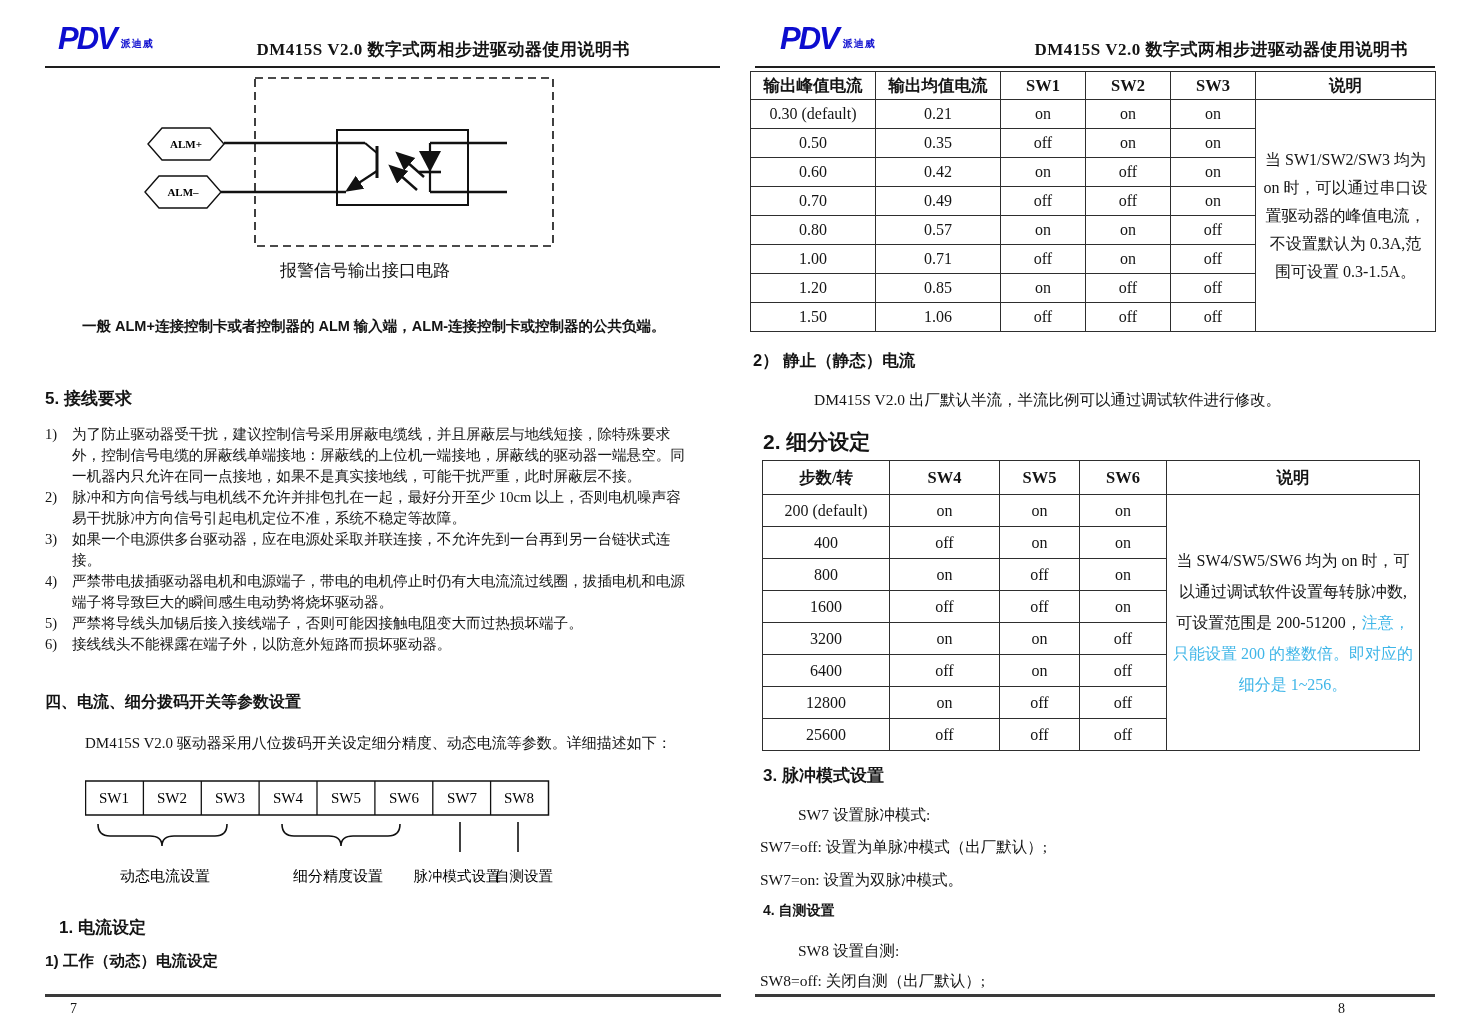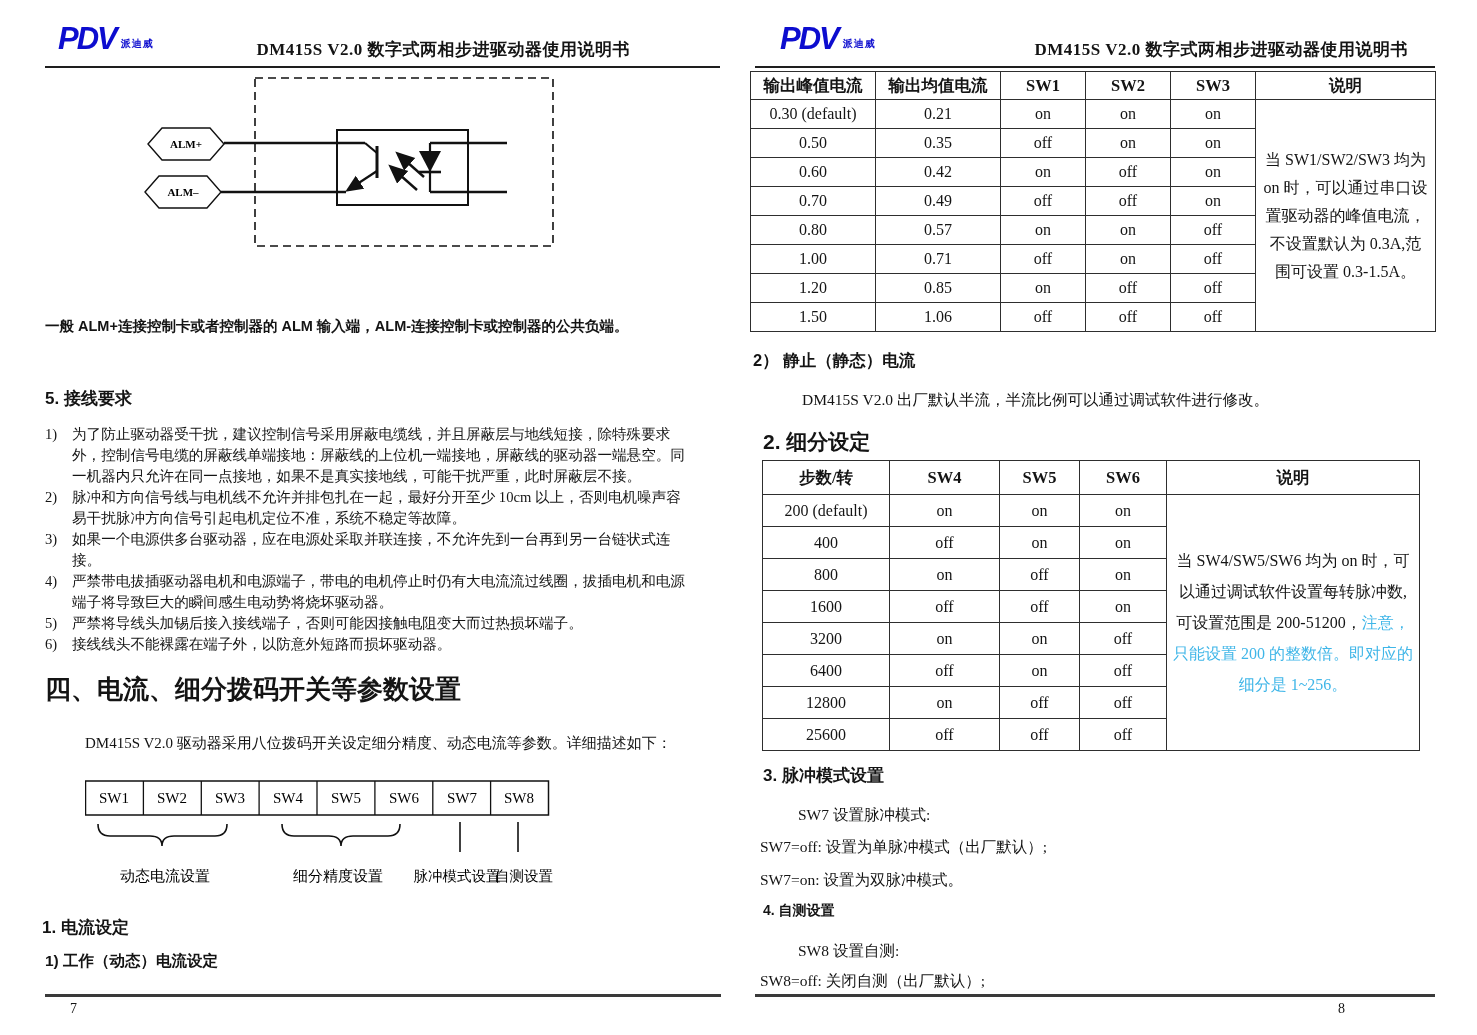--- a/index.html
+++ b/index.html
@@ -16,21 +16,21 @@
              font-size:31px;line-height:30px;letter-spacing:-2px;color:var(--brand-blue);}
   .logo .sub{font-family:"Liberation Sans","DejaVu Sans",sans-serif;font-weight:bold;font-size:10px;
              color:var(--brand-blue);margin-top:13px;letter-spacing:1px;}
   .hdr-title{font-size:17px;text-align:right;letter-spacing:.5px;font-weight:bold;}
   .rule{height:2px;background:#1e1e1e;}
   .rule-footer{height:2.5px;background:#3a3a3a;}
   .pagenum{font-size:14px;}
 
   .h-black{font-family:"Liberation Sans","DejaVu Sans",sans-serif;font-weight:bold;}
   .caption{font-family:"Liberation Sans","DejaVu Sans",sans-serif;font-size:17px;text-align:center;}
-  .alm-note{font-family:"Liberation Sans","DejaVu Sans",sans-serif;font-weight:bold;font-size:14.5px;white-space:nowrap;}
+  .alm-note{font-family:"Liberation Sans","DejaVu Sans",sans-serif;font-weight:bold;font-size:14.5px;white-space:nowrap;margin-left:37px;}
   .body-text{font-size:15.5px;}
 
   .req{width:650px;}
   .req-item{display:flex;font-size:14.6px;line-height:21px;}
   .req-item .mk{width:27px;flex:none;}
   .req-item .tx{flex:1;}
 
   table.dtable{border-collapse:collapse;table-layout:fixed;background:#fff;}
   .dtable th,.dtable td{border:1.5px solid #2e2e2e;text-align:center;vertical-align:middle;
                         padding:0 2px;font-size:16px;overflow:hidden;}
@@ -83,20 +83,21 @@
       <line x1="277" y1="116" x2="251" y2="93" stroke="#111" stroke-width="2.4" marker-end="url(#ah)"></line>
 
       <line x1="290" y1="69" x2="290" y2="118" stroke="#111" stroke-width="2.2"></line>
       <polygon points="279,77 301,77 290,98" fill="#111"></polygon>
       <line x1="279" y1="98" x2="301" y2="98" stroke="#111" stroke-width="2.6"></line>
 
       <line x1="290" y1="69" x2="367" y2="69" stroke="#111" stroke-width="2.6"></line>
       <line x1="290" y1="118" x2="367" y2="118" stroke="#111" stroke-width="2.6"></line>
     </svg>
 
+    <div class="abs caption" style="left:45px;top:259px;width:640px;">报警信号输出接口电路</div>
 
     <div class="abs alm-note" style="left:45px;top:317px;">一般 ALM+连接控制卡或者控制器的 ALM 输入端，ALM-连接控制卡或控制器的公共负端。</div>
 
     <div class="abs h-black" style="left:45px;top:387px;font-size:17px;">5. 接线要求</div>
 
     <div class="abs req" style="left:45px;top:424px;" id="req-list">
         <div class="req-item">
           <span class="mk">1)</span>
           <span class="tx">为了防止驱动器受干扰，建议控制信号采用屏蔽电缆线，并且屏蔽层与地线短接，除特殊要求外，控制信号电缆的屏蔽线单端接地：屏蔽线的上位机一端接地，屏蔽线的驱动器一端悬空。同一机器内只允许在同一点接地，如果不是真实接地线，可能干扰严重，此时屏蔽层不接。</span>
         </div>
@@ -115,21 +116,21 @@
         <div class="req-item">
           <span class="mk">5)</span>
           <span class="tx">严禁将导线头加锡后接入接线端子，否则可能因接触电阻变大而过热损坏端子。</span>
         </div>
         <div class="req-item">
           <span class="mk">6)</span>
           <span class="tx">接线线头不能裸露在端子外，以防意外短路而损坏驱动器。</span>
         </div>
       </div>
 
-    <div class="abs h-black" style="left:45px;top:672px;font-size:26px;">四、电流、细分拨码开关等参数设置</div>
+    <div class="abs h-black" style="left:45px;top:692px;font-size:16px;">四、电流、细分拨码开关等参数设置</div>
 
     <div class="abs body-text" style="left:85px;top:734px;width:630px;font-size:15px;">DM415S V2.0 驱动器采用八位拨码开关设定细分精度、动态电流等参数。详细描述如下：</div>
 
     <svg class="abs" style="left:85px;top:772px;" width="480" height="122" viewBox="0 0 480 122">
       <rect x="0.5" y="9" width="463" height="34" fill="#fff" stroke="#111" stroke-width="1.5"></rect>
       <line x1="58.4" y1="9" x2="58.4" y2="43" stroke="#111" stroke-width="1.3"></line>
       <line x1="116.3" y1="9" x2="116.3" y2="43" stroke="#111" stroke-width="1.3"></line>
       <line x1="174.1" y1="9" x2="174.1" y2="43" stroke="#111" stroke-width="1.3"></line>
       <line x1="232.0" y1="9" x2="232.0" y2="43" stroke="#111" stroke-width="1.3"></line>
       <line x1="289.9" y1="9" x2="289.9" y2="43" stroke="#111" stroke-width="1.3"></line>
@@ -148,21 +149,21 @@
 
       <path d="M197,52 Q197,64 209,64 L244,64 Q256,64 256,74 Q256,64 268,64 L303,64 Q315,64 315,52" fill="none" stroke="#111" stroke-width="1.6"></path>
       <line x1="375" y1="50" x2="375" y2="80" stroke="#111" stroke-width="1.6"></line>
       <line x1="433" y1="50" x2="433" y2="80" stroke="#111" stroke-width="1.6"></line>
       <text x="80" y="109" text-anchor="middle" font-size="15">动态电流设置</text>
       <text x="253" y="109" text-anchor="middle" font-size="15">细分精度设置</text>
       <text x="372" y="109" text-anchor="middle" font-size="14.5">脉冲模式设置</text>
       <text x="439" y="109" text-anchor="middle" font-size="14.5">自测设置</text>
     </svg>
 
-    <div class="abs h-black" style="left:42px;top:916px;font-size:17px;">1. 电流设定</div>
+    <div class="abs h-black" style="left:59px;top:916px;font-size:17px;">1. 电流设定</div>
     <div class="abs h-black" style="left:45px;top:951px;font-size:15.5px;">1) 工作（动态）电流设定</div>
 
     <div class="abs rule-footer" style="left:45px;top:994px;width:676px;"></div>
     <div class="abs pagenum" style="left:70px;top:1001px;">7</div>
   </div>
 
   <div class="page" id="page8">
 
     <div class="abs logo" style="left:42px;top:24px;">
       <span class="pdv">PDV</span>
@@ -245,21 +246,21 @@
             <td>1.50</td>
             <td>1.06</td>
             <td>off</td>
             <td>off</td>
             <td>off</td>
           </tr>
         </tbody>
       </table>
 
     <div class="abs h-black" style="left:15px;top:350px;font-size:16.5px;">2） 静止（静态）电流</div>
-    <div class="abs body-text" style="left:64px;top:390px;">DM415S V2.0 出厂默认半流，半流比例可以通过调试软件进行修改。</div>
+    <div class="abs body-text" style="left:76px;top:390px;">DM415S V2.0 出厂默认半流，半流比例可以通过调试软件进行修改。</div>
 
     <div class="abs h-black" style="left:25px;top:428px;font-size:21px;">2. 细分设定</div>
 
     <table class="dtable abs" id="table-micro" style="left:24px;top:460px;width:657px;border-radius:15px;">
       <colgroup>
         <col style="width:127px">
           <col style="width:110px">
           <col style="width:80px">
         <col style="width:87px">
           <col style="width:253px">

